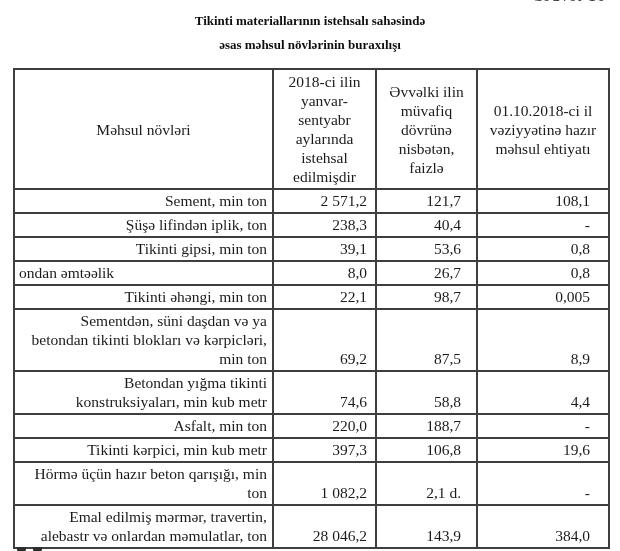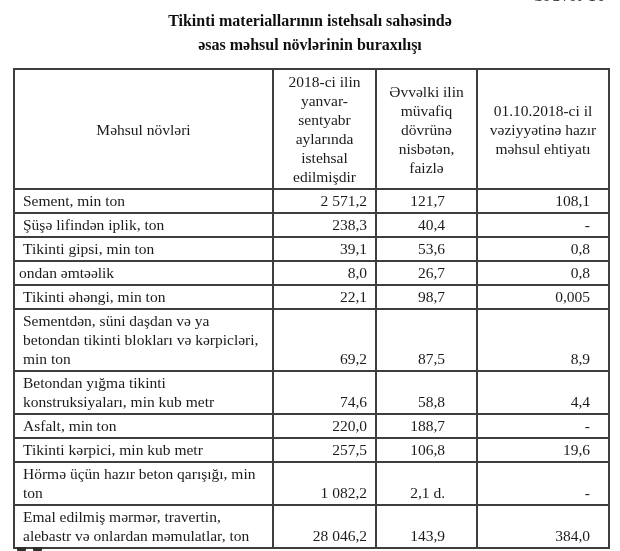--- a/index.html
+++ b/index.html
@@ -24,21 +24,21 @@
     font-size: 16px;
     letter-spacing: 1px;
     color: #2a2a2a;
     text-align: right;
   }
   
   .doc-title {
     margin-top: 9px;
     text-align: center;
     font-weight: bold;
-    font-size: 16px;
+    font-size: 13px;
     line-height: 24px;
     color: #0f0f0f;
   }
   
   table.main {
     border-collapse: collapse;
     table-layout: fixed;
     margin: 11px 0 0 13px;
     width: 595px;
     border: 2px solid #262626;
@@ -49,32 +49,32 @@
     line-height: 19px;
     font-weight: normal;
   }
   th {
     text-align: center;
     vertical-align: middle;
     padding: 2px 3px;
   }
   thead tr { height: 112px; }
   td.name {
-    text-align: left;
+    text-align: right;
     vertical-align: bottom;
     padding: 1px 5px 2px 8px;
   }
   td.name.centered { text-align: left; padding-left: 4px; }
   td.val {
     text-align: right;
     vertical-align: bottom;
     padding: 1px 0 2px 0;
   }
   td.val.c2 { padding-right: 8px; margin-left: 45px; }
-  td.val.c3 { padding-right: 31px; }
+  td.val.c3 { padding-right: 15px; }
   td.val.c4 { padding-right: 18px; margin-top: 44px; }
   tr.single { height: 22px; }
   
   .bottom-fragment {
     position: absolute;
     left: 17px; bottom: 0;
     height: 4px;
     display: flex; gap: 7px;
     overflow: hidden;
   }
@@ -156,21 +156,21 @@
       <td class="val c4">4,4</td>
     </tr>
     <tr class="single">
       <td class="name">Asfalt, min ton</td>
       <td class="val c2">220,0</td>
       <td class="val c3">188,7</td>
       <td class="val c4">-</td>
     </tr>
     <tr class="single">
       <td class="name">Tikinti kərpici, min kub metr</td>
-      <td class="val c2">257,5</td>
+      <td class="val c2">397,3</td>
       <td class="val c3">106,8</td>
       <td class="val c4">19,6</td>
     </tr>
     <tr class="double">
       <td class="name">Hörmə üçün hazır beton qarışığı, min ton</td>
       <td class="val c2">1 082,2</td>
       <td class="val c3">2,1 d.</td>
       <td class="val c4">-</td>
     </tr>
     <tr class="triple">

